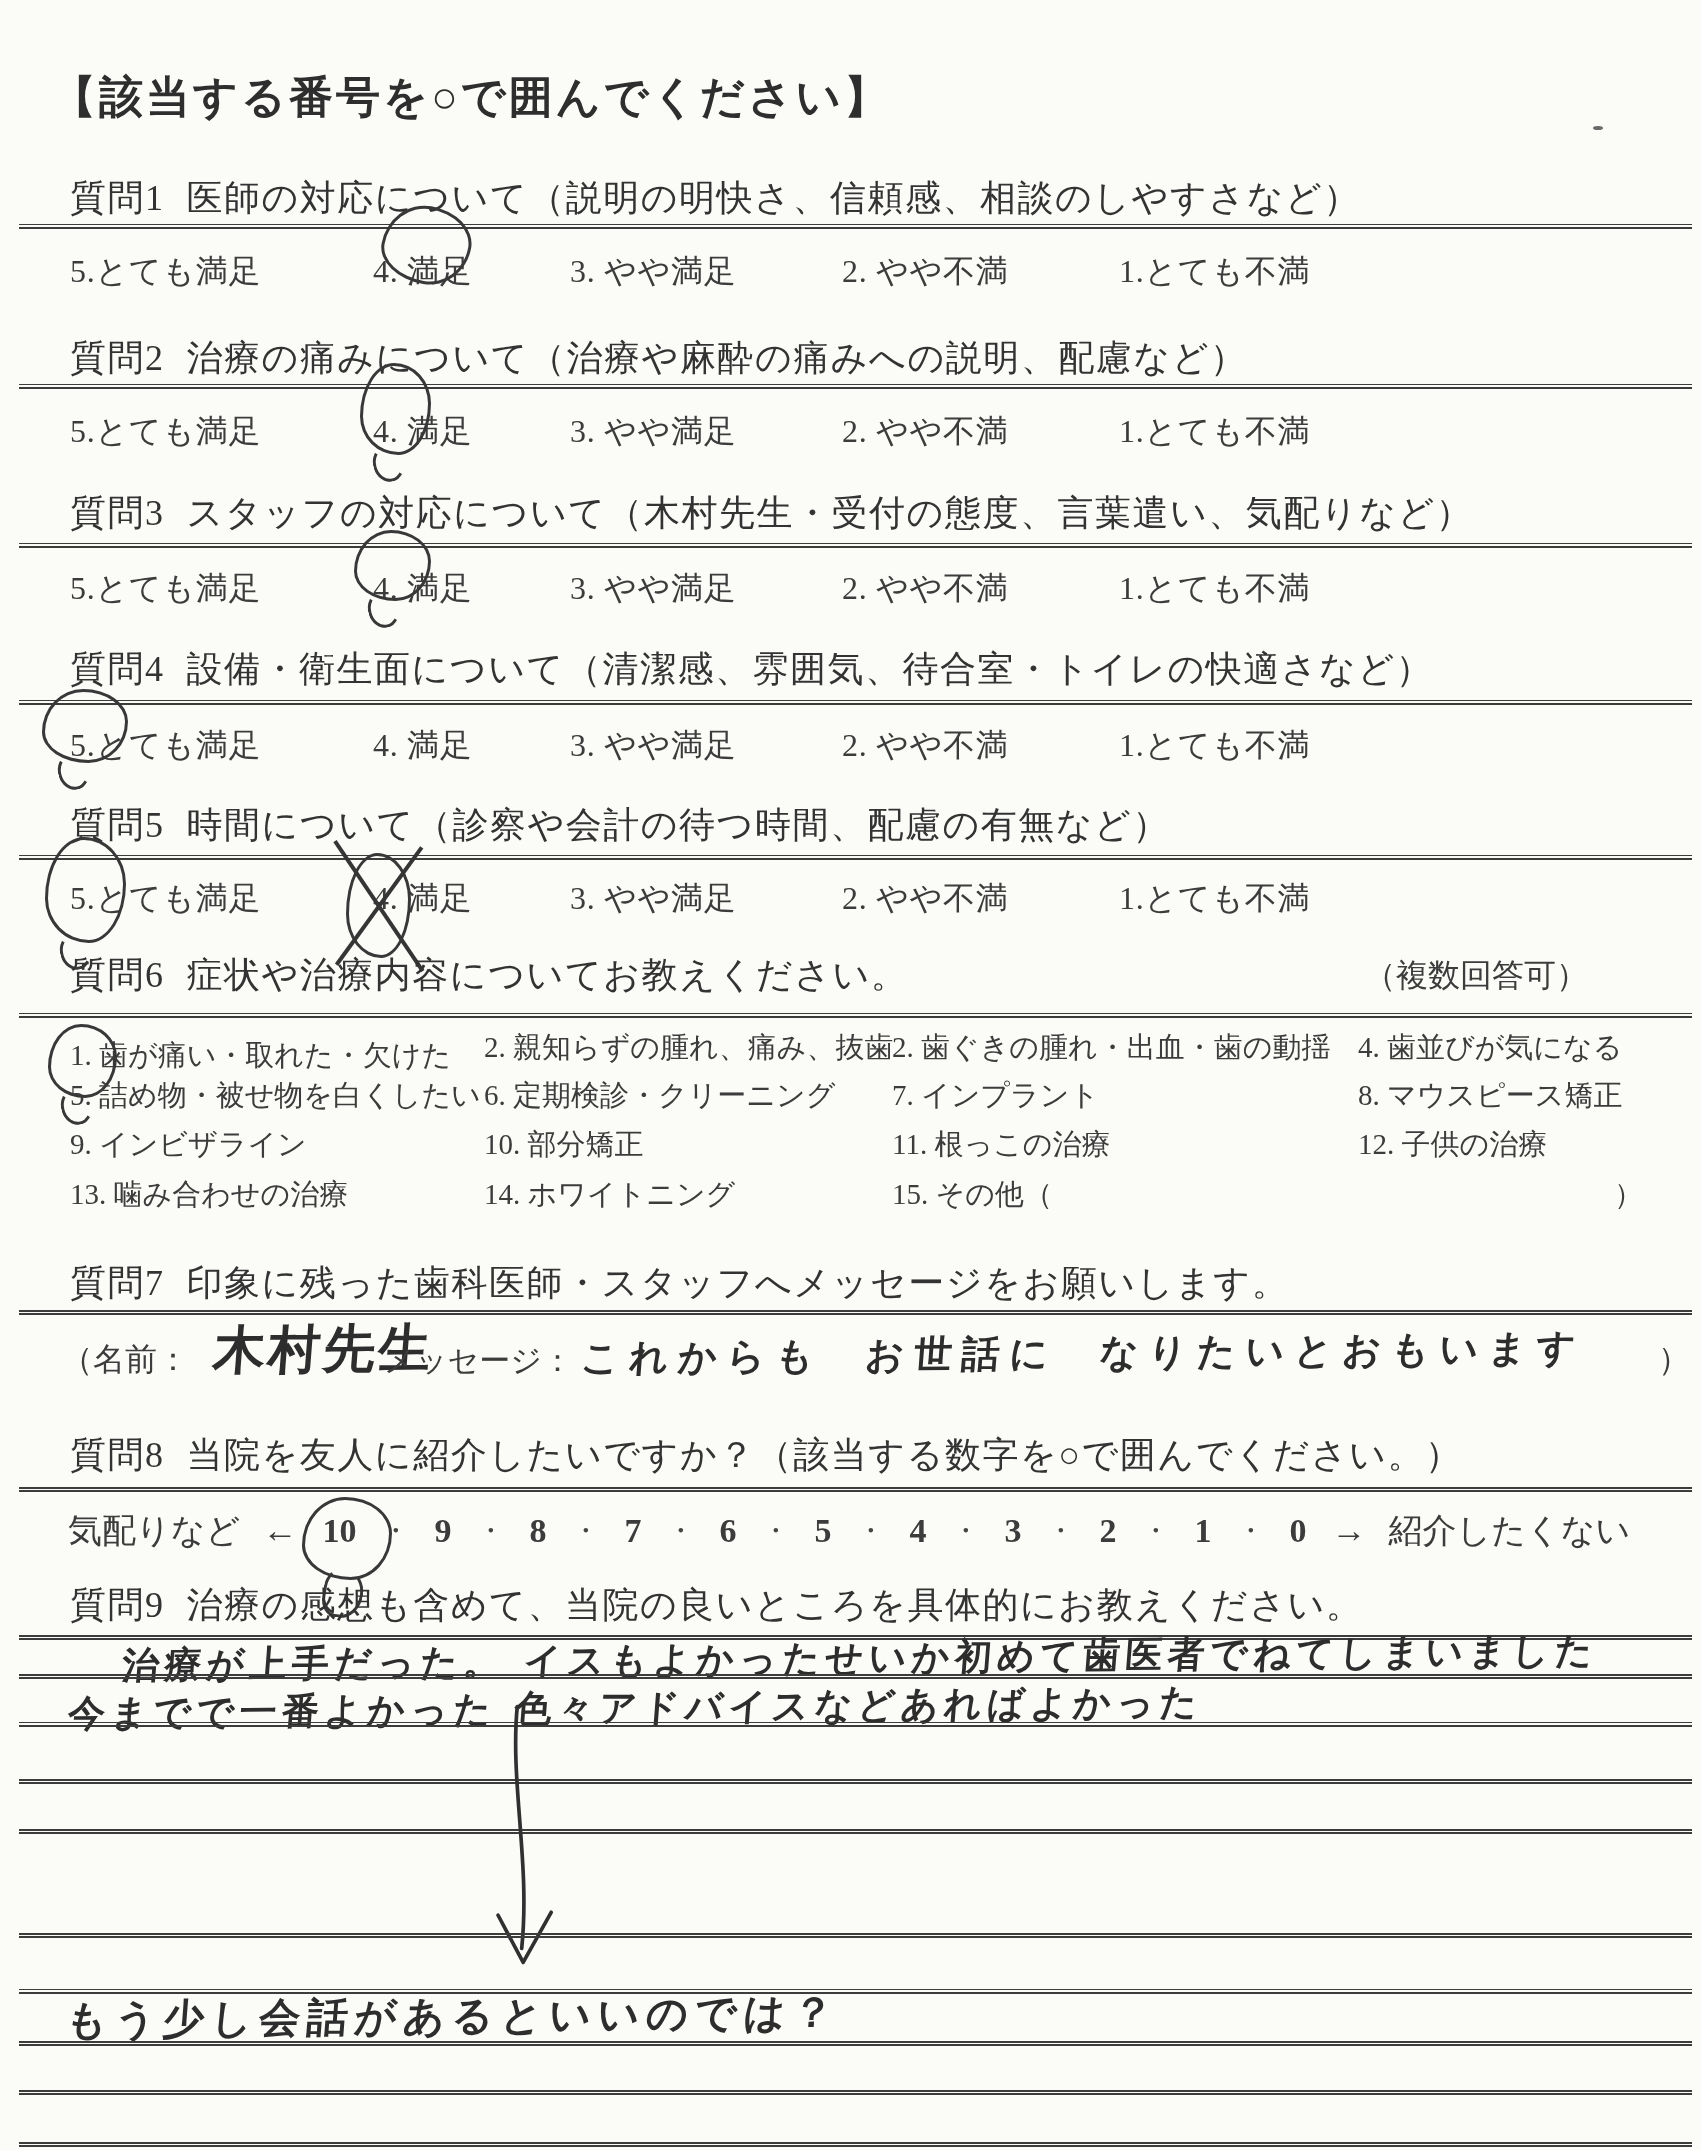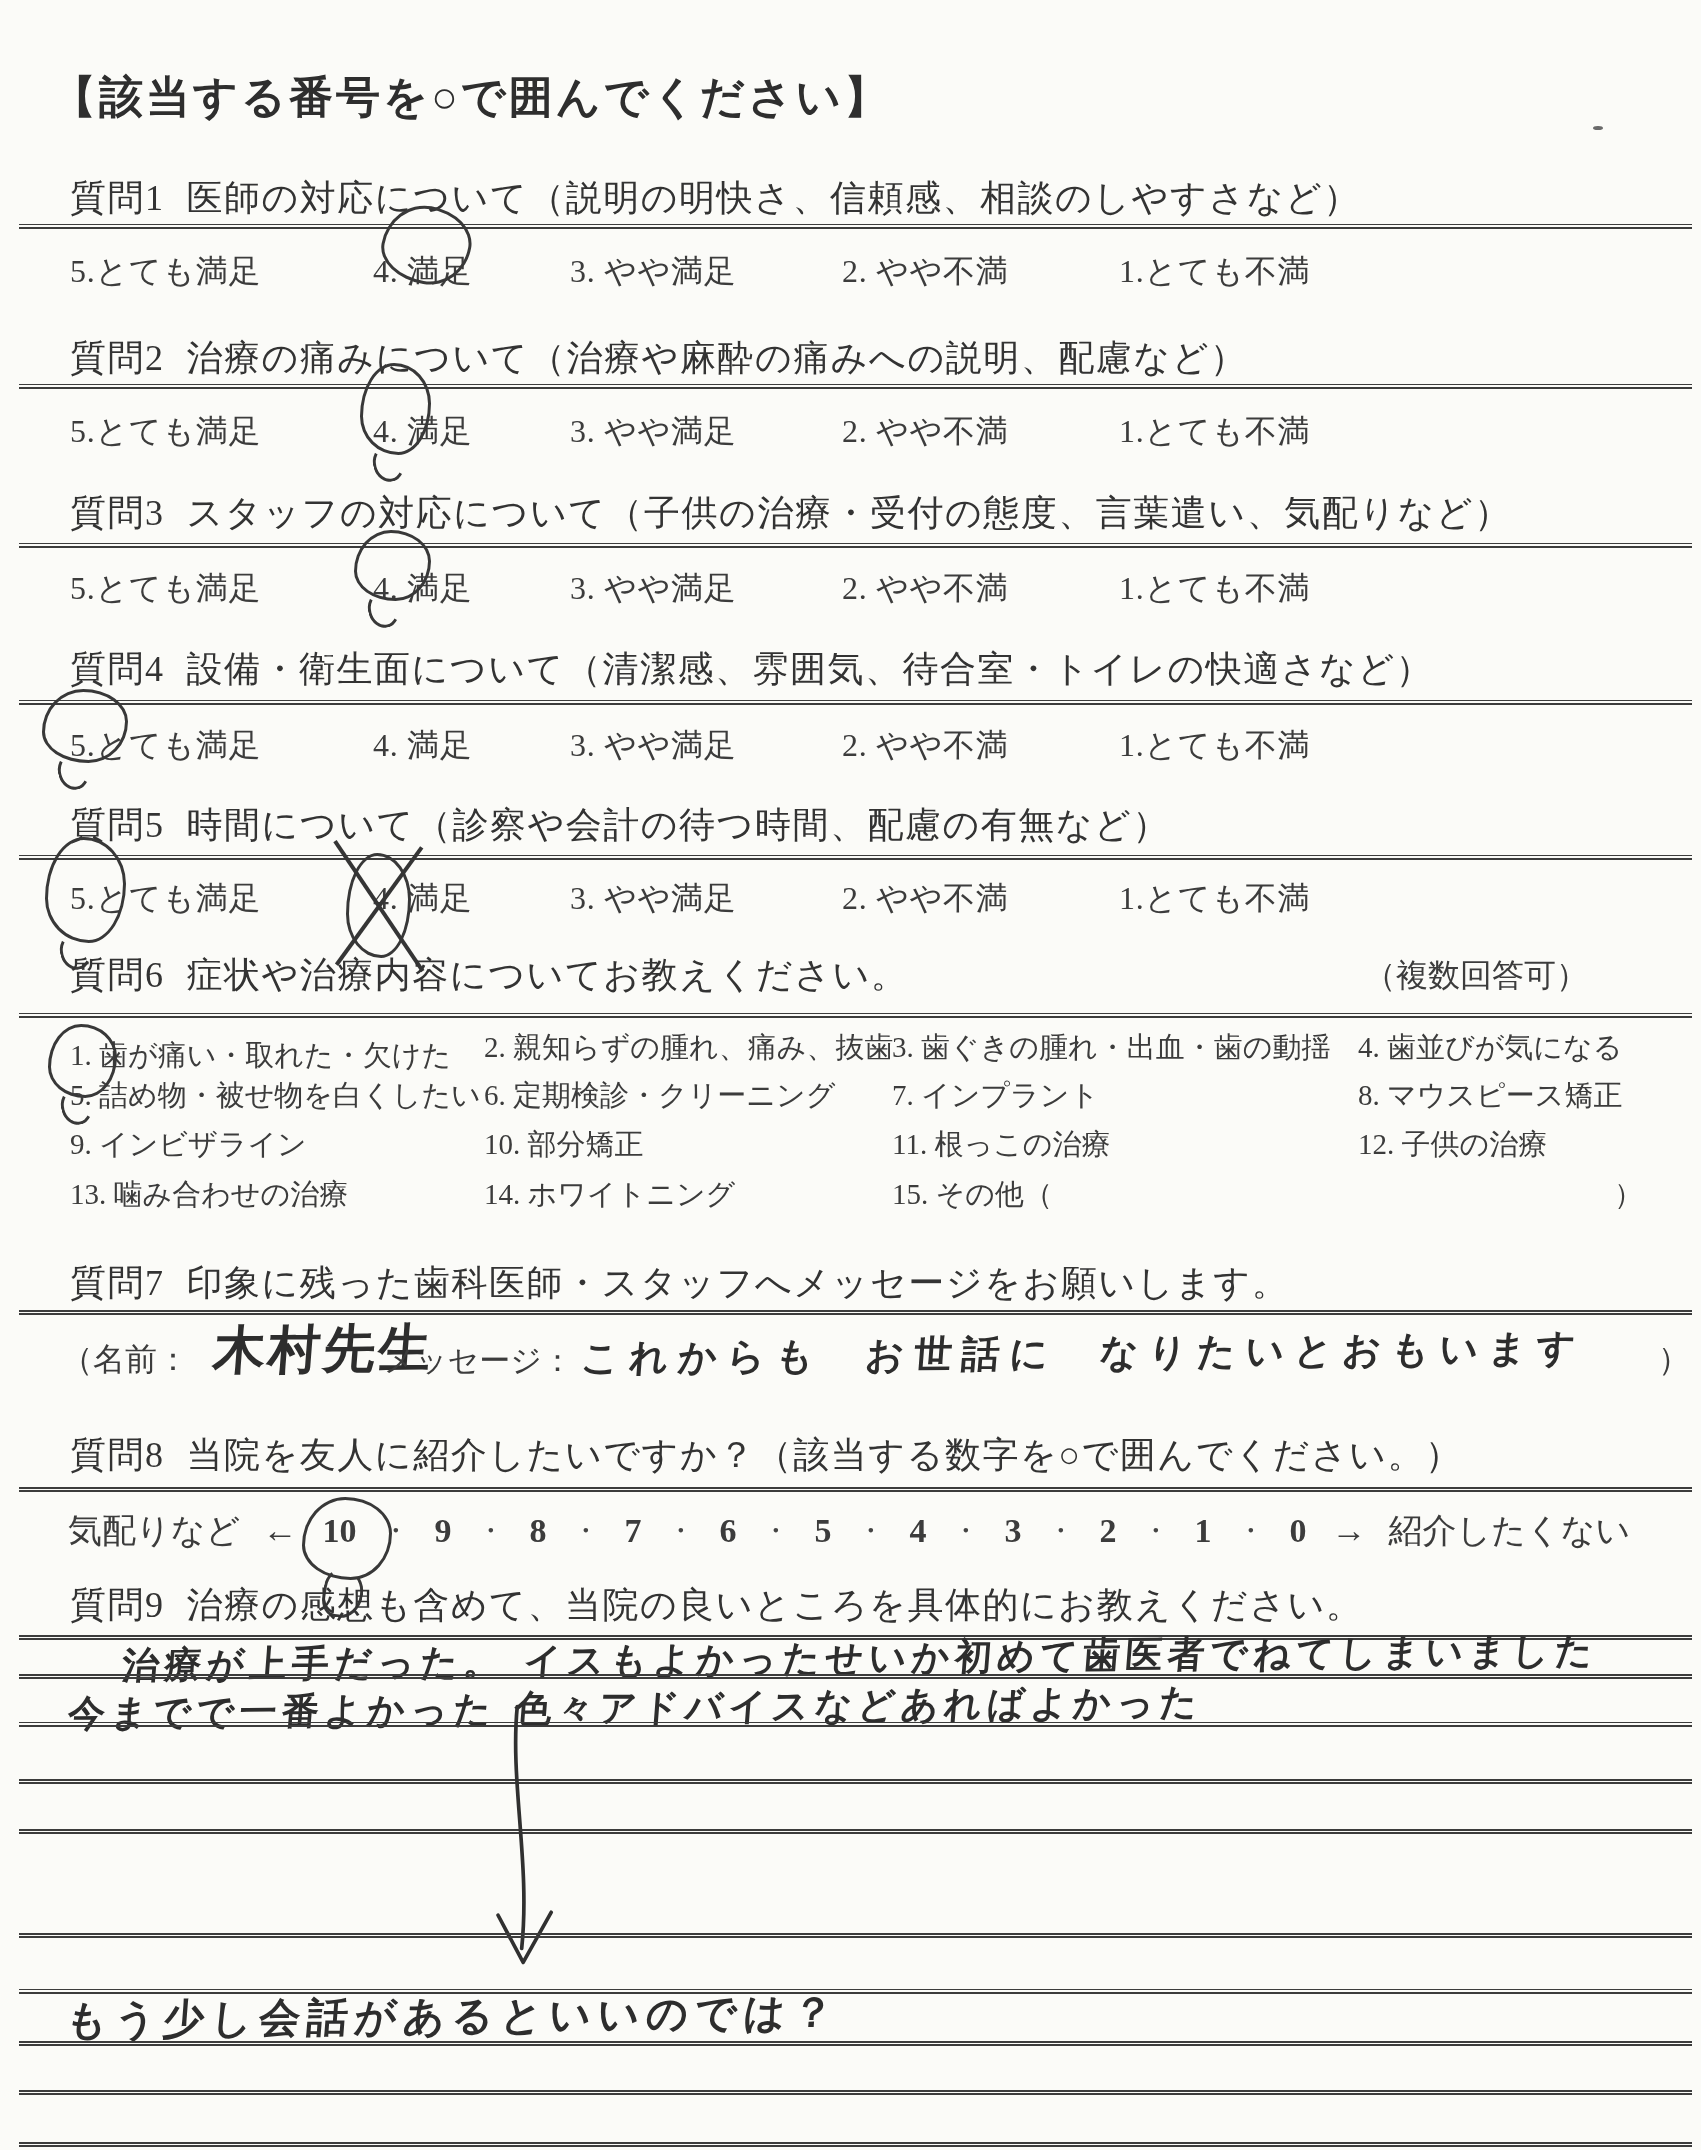--- a/index.html
+++ b/index.html
@@ -87,21 +87,21 @@
     <span class="lbl">質問2</span><span>治療の痛みについて（治療や麻酔の痛みへの説明、配慮など）</span>
   </div>
   <div class="rule" style="top:384px"></div>
   <span class="opt" style="left:70px;top:410px"><b>5.とても満足</b></span>
   <span class="opt" style="left:373px;top:410px"><i class="mark tail" style="left:-13.3px;top:-47px;width:65px;height:86px"></i><b>4. 満足</b></span>
   <span class="opt" style="left:570px;top:410px"><b>3. やや満足</b></span>
   <span class="opt" style="left:842px;top:410px"><b>2. やや不満</b></span>
   <span class="opt" style="left:1119px;top:410px"><b>1.とても不満</b></span>
 
   <div class="q-head" style="top:489px">
-    <span class="lbl">質問3</span><span>スタッフの対応について（子供の治療・受付の態度、言葉遣い、気配りなど）</span>
+    <span class="lbl">質問3</span><span>スタッフの対応について（木村先生・受付の態度、言葉遣い、気配りなど）</span>
   </div>
   <div class="rule" style="top:543px"></div>
   <span class="opt" style="left:70px;top:567px"><b>5.とても満足</b></span>
   <span class="opt" style="left:373px;top:567px"><i class="mark tail" style="left:-19px;top:-37px;width:71px;height:65px"></i><b>4. 満足</b></span>
   <span class="opt" style="left:570px;top:567px"><b>3. やや満足</b></span>
   <span class="opt" style="left:842px;top:567px"><b>2. やや不満</b></span>
   <span class="opt" style="left:1119px;top:567px"><b>1.とても不満</b></span>
 
   <div class="q-head" style="top:645px">
     <span class="lbl">質問4</span><span>設備・衛生面について（清潔感、雰囲気、待合室・トイレの快適さなど）</span>
@@ -124,21 +124,21 @@
   <span class="opt" style="left:1119px;top:877px"><b>1.とても不満</b></span>
 
   <div class="q-head" style="top:951px">
     <span class="lbl">質問6</span><span>症状や治療内容についてお教えください。</span>
   </div>
   <div class="note" style="left:1364px;top:954px">（複数回答可）</div>
   <div class="rule" style="top:1013px"></div>
 
   <span class="q6-item" style="left:70px;top:1036px"><i class="mark tail" style="left:-22px;top:-11.8px;width:63px;height:68px"></i><b>1. 歯が痛い・取れた・欠けた</b></span>
   <span class="q6-item" style="left:484px;top:1028px"><b>2. 親知らずの腫れ、痛み、抜歯</b></span>
-  <span class="q6-item" style="left:892px;top:1028px"><b>3. 歯ぐきの腫れ・出血・歯の動揺</b></span>
+  <span class="q6-item" style="left:892px;top:1028px"><b>2. 歯ぐきの腫れ・出血・歯の動揺</b></span>
   <span class="q6-item" style="left:1358px;top:1028px"><b>4. 歯並びが気になる</b></span>
 
   <span class="q6-item" style="left:70px;top:1076px"><b>5. 詰め物・被せ物を白くしたい</b></span>
   <span class="q6-item" style="left:484px;top:1076px"><b>6. 定期検診・クリーニング</b></span>
   <span class="q6-item" style="left:892px;top:1076px"><b>7. インプラント</b></span>
   <span class="q6-item" style="left:1358px;top:1076px"><b>8. マウスピース矯正</b></span>
 
   <span class="q6-item" style="left:70px;top:1125px"><b>9. インビザライン</b></span>
   <span class="q6-item" style="left:484px;top:1125px"><b>10. 部分矯正</b></span>
   <span class="q6-item" style="left:892px;top:1125px"><b>11. 根っこの治療</b></span>

